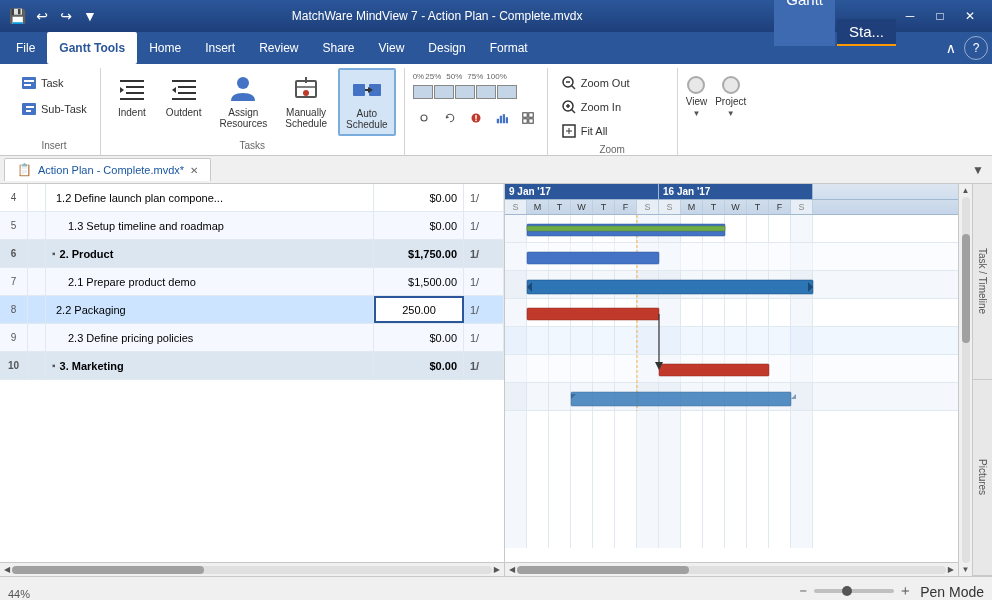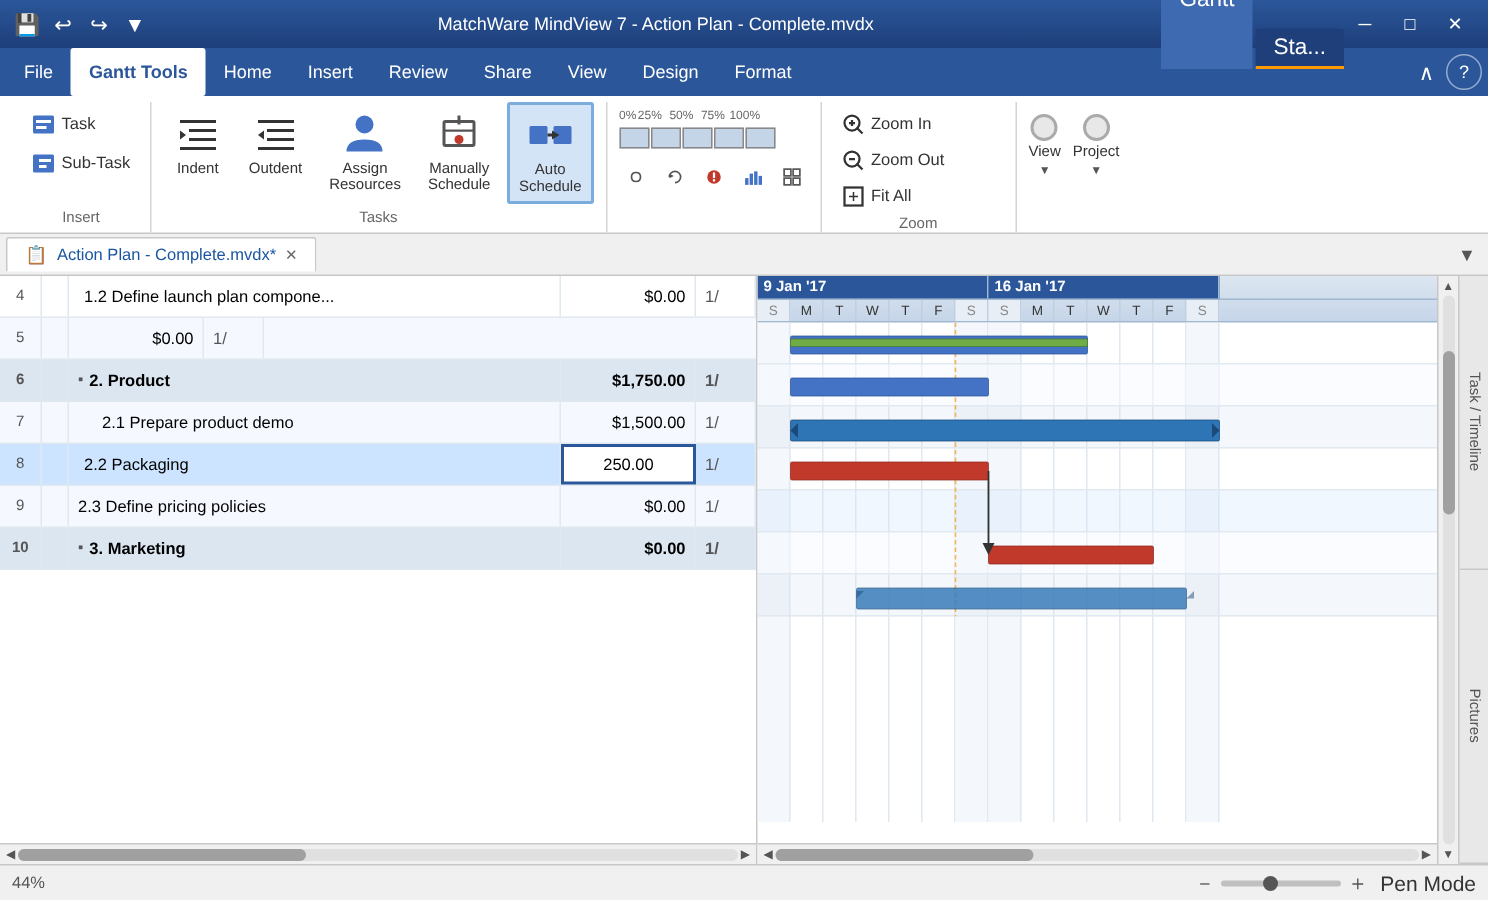--- a/index.html
+++ b/index.html
@@ -358,21 +358,21 @@
       border-bottom: 1px solid #c8c8c8;
       padding: 8px 0;
     }
 
     
     .status-bar {
       background: #f0f0f0;
       border-top: 1px solid #c8c8c8;
       height: 24px;
       display: flex;
-      align-items: center;
+      align-items: flex-end;
       padding: 0 8px;
       gap: 8px;
       font-size: 11px;
       color: #555;
     }
     .status-zoom { margin-left: auto; display: flex; align-items: center; gap: 4px; }
     .zoom-slider-track {
       width: 80px;
       height: 4px;
       background: #c0c0c0;
@@ -608,34 +608,34 @@
   </div>
 
   <div class="ribbon-section" style="min-width:130px">
     <div class="ribbon-section-content" style="flex-direction:column;gap:2px;padding-top:4px">
       <div class="ribbon-small-btn">
         <div class="ribbon-small-icon">
           <svg width="16" height="16" viewBox="0 0 16 16">
               <circle cx="7" cy="7" r="5" fill="none" stroke="#333" stroke-width="1.5"></circle>
               <line x1="10" y1="10" x2="14" y2="14" stroke="#333" stroke-width="1.5"></line>
               <line x1="5" y1="7" x2="9" y2="7" stroke="#333" stroke-width="1.5"></line>
-              <line x1="7" y1="5" x2="7" y2="9" stroke="#333" stroke-width="1.5"></line>
-            </svg>
-        </div>
-        <span class="ribbon-small-label">Zoom In</span>
+            </svg>
+        </div>
+        <span class="ribbon-small-label">Zoom Out</span>
       </div>
       <div class="ribbon-small-btn">
         <div class="ribbon-small-icon">
           <svg width="16" height="16" viewBox="0 0 16 16">
               <circle cx="7" cy="7" r="5" fill="none" stroke="#333" stroke-width="1.5"></circle>
               <line x1="10" y1="10" x2="14" y2="14" stroke="#333" stroke-width="1.5"></line>
               <line x1="5" y1="7" x2="9" y2="7" stroke="#333" stroke-width="1.5"></line>
-            </svg>
-        </div>
-        <span class="ribbon-small-label">Zoom Out</span>
+              <line x1="7" y1="5" x2="7" y2="9" stroke="#333" stroke-width="1.5"></line>
+            </svg>
+        </div>
+        <span class="ribbon-small-label">Zoom In</span>
       </div>
       <div class="ribbon-small-btn">
         <div class="ribbon-small-icon">
           <svg width="16" height="16" viewBox="0 0 16 16">
               <rect x="2" y="2" width="12" height="12" fill="none" stroke="#333" stroke-width="1.5"></rect>
               <line x1="5" y1="8" x2="11" y2="8" stroke="#333" stroke-width="1"></line>
               <line x1="8" y1="5" x2="8" y2="11" stroke="#333" stroke-width="1"></line>
             </svg>
         </div>
         <span class="ribbon-small-label">Fit All</span>
@@ -681,20 +681,23 @@
         <div class="td-cell td-name">
             <span style="margin-left:4px">1.2 Define launch plan compone...</span>
           </div>
         <div class="td-cell td-cost">$0.00</div>
         <div class="td-cell td-start">1/</div>
       </div>
 
       <div class="table-row">
         <div class="td-cell td-row-num">5</div>
         <div class="td-cell td-indicator"></div>
+        <div class="td-cell td-name">
+            <span style="margin-left:16px">1.3 Setup timeline and roadmap</span>
+          </div>
         <div class="td-cell td-cost">$0.00</div>
         <div class="td-cell td-start">1/</div>
       </div>
 
       <div class="table-row group" style="background:#dce6f1;">
         <div class="td-cell td-row-num">6</div>
         <div class="td-cell td-indicator"></div>
         <div class="td-cell td-name">
           <span class="expand-icon">▪</span>
           <strong>2. Product</strong>
@@ -724,21 +727,21 @@
         <div class="td-cell td-cost editing">
           <input class="cost-input" type="text" value="250.00" style="">
         </div>
         <div class="td-cell td-start">1/</div>
       </div>
 
       <div class="table-row">
         <div class="td-cell td-row-num">9</div>
         <div class="td-cell td-indicator"></div>
         <div class="td-cell td-name">
-            <span style="">2.3 Define pricing policies</span>
+            <span style="margin-left:16px">2.3 Define pricing policies</span>
           </div>
         <div class="td-cell td-cost">$0.00</div>
         <div class="td-cell td-start">1/</div>
       </div>
 
       <div class="table-row group" style="background:#dce6f1;">
         <div class="td-cell td-row-num">10</div>
         <div class="td-cell td-indicator"></div>
         <div class="td-cell td-name">
           <span class="expand-icon">▪</span>

